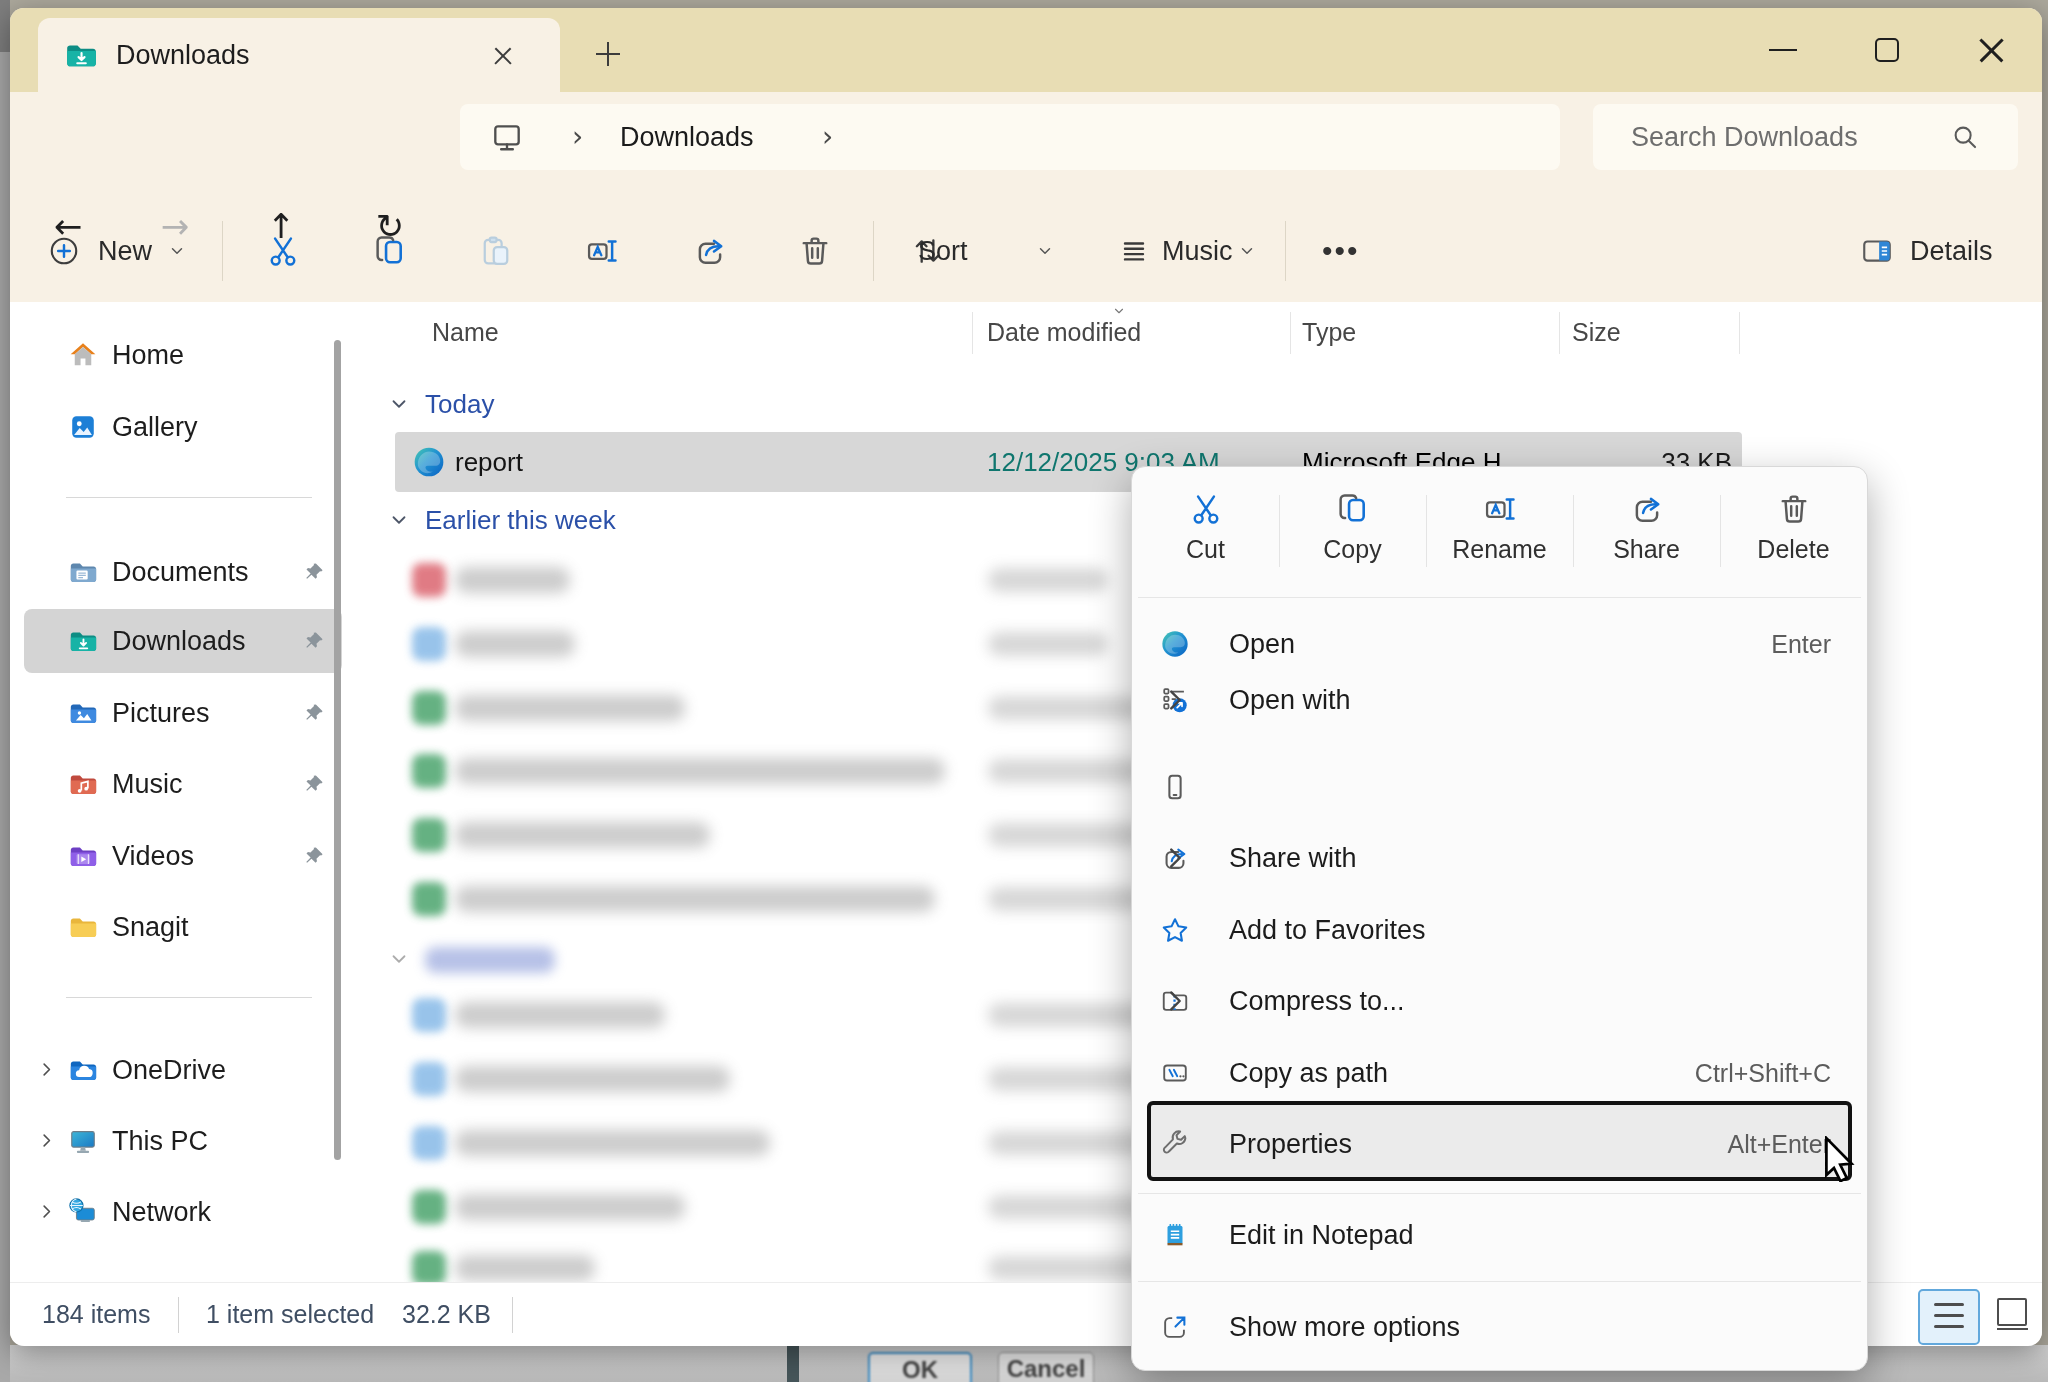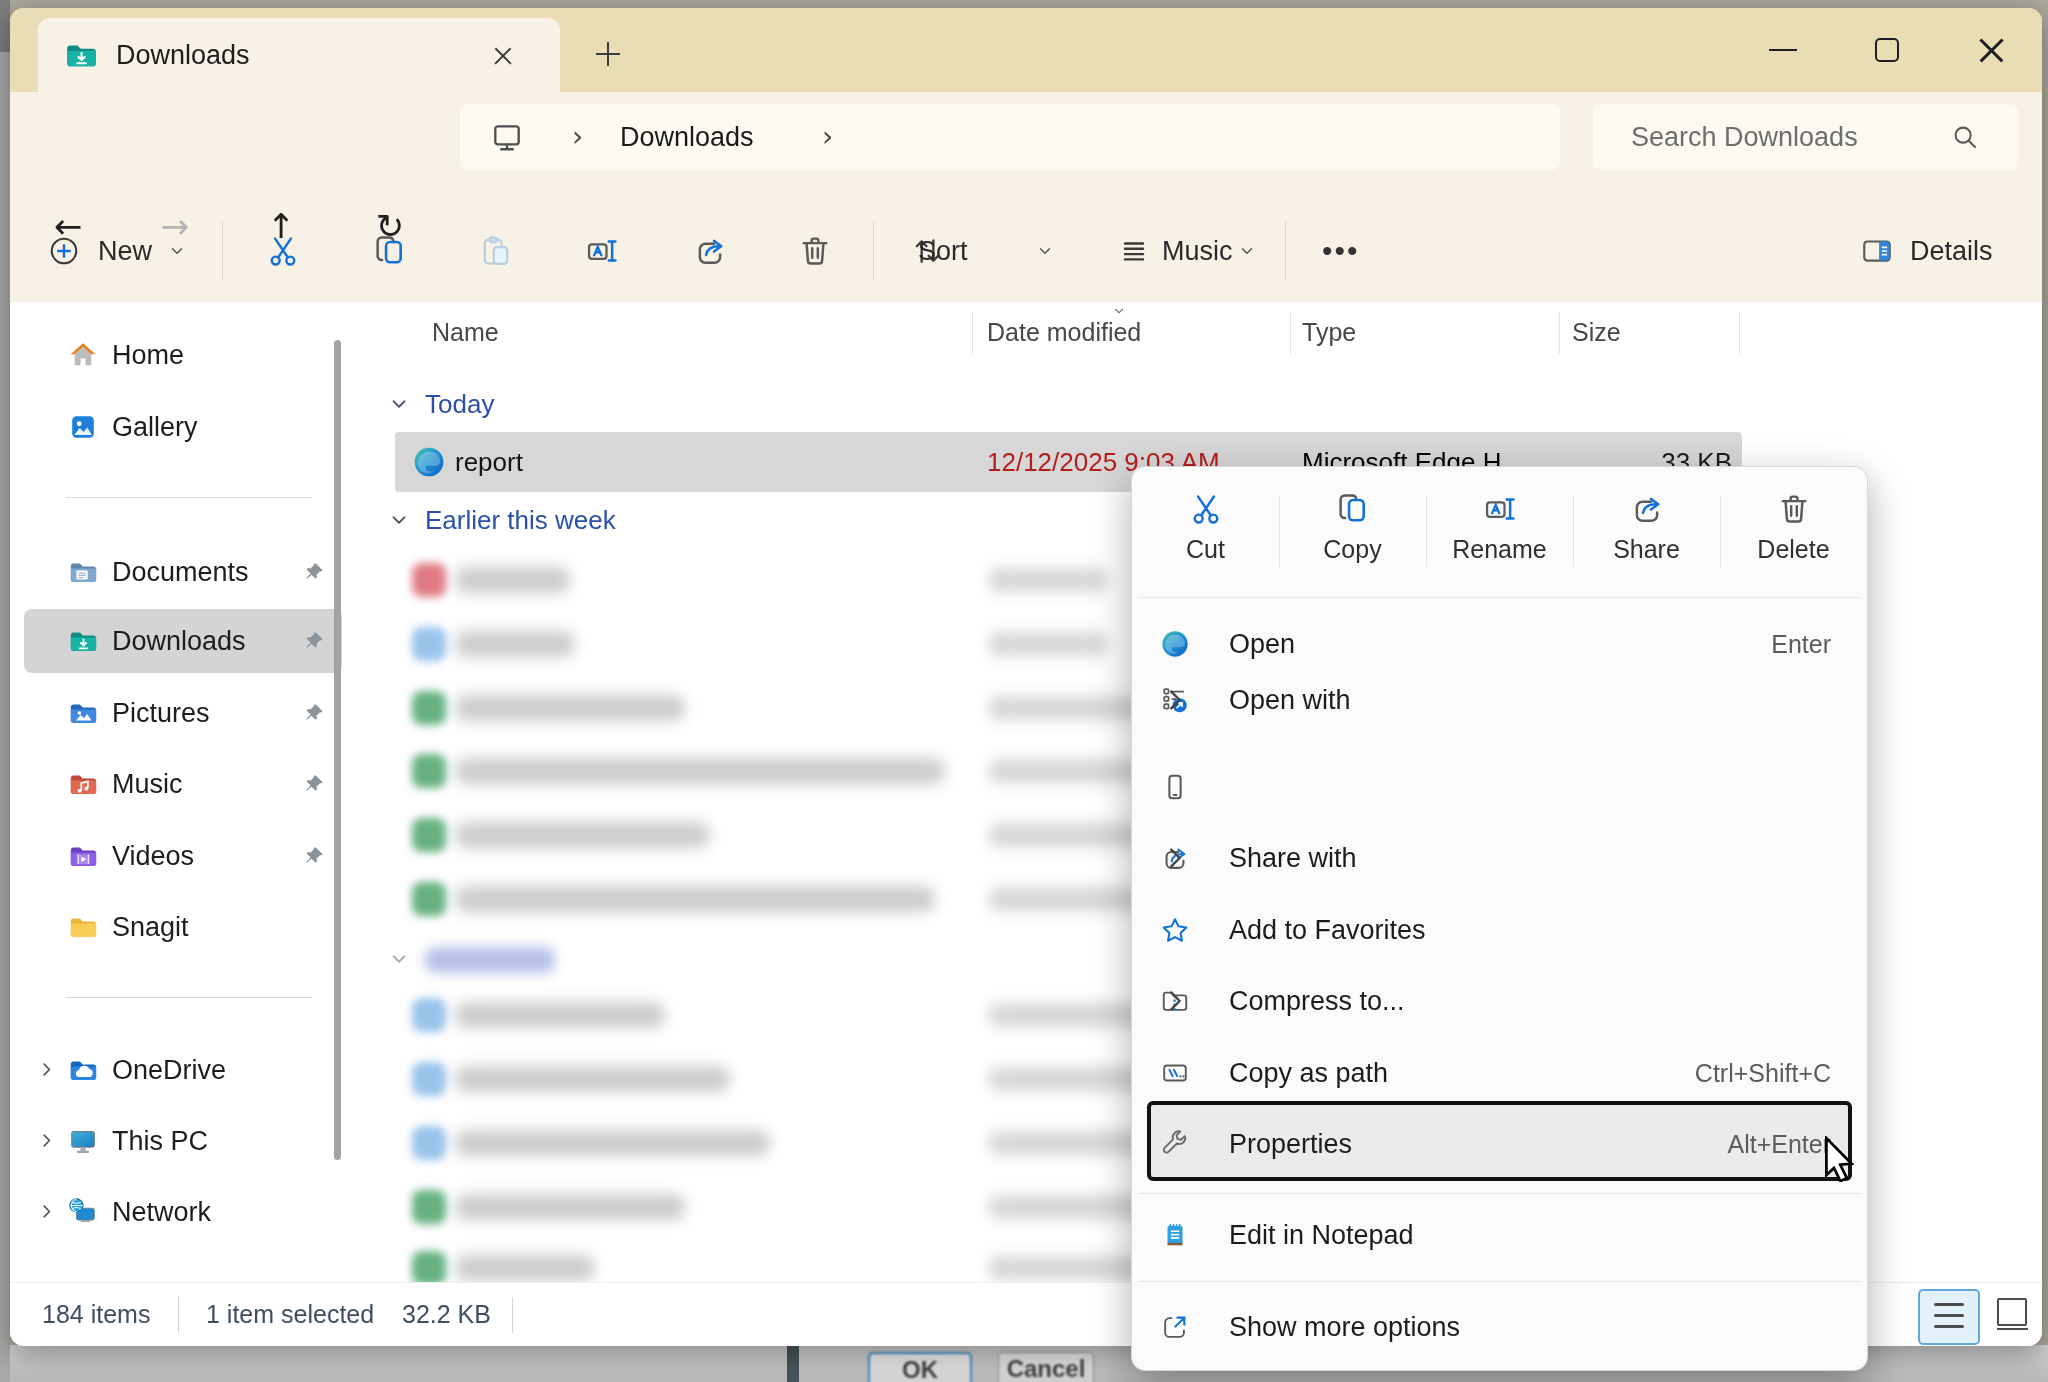--- a/index.html
+++ b/index.html
@@ -69,21 +69,21 @@
   #filearea{position:absolute;left:352px;top:294px;width:1680px;height:980px;overflow:hidden}
   .col-header{position:absolute;top:0;height:60px;line-height:60px;font-size:25px;color:#474747}
   .col-div{position:absolute;top:10px;width:1px;height:42px;background:#e5e5e5}
   #sort-chev{position:absolute;left:748px;top:2px;width:18px;height:14px;color:#777}
   .grp-chev{position:absolute;left:26px;width:22px;height:22px;color:#4d5668}
   .grp-label{position:absolute;left:63px;font-size:26px;color:#2b50a8;white-space:nowrap}
   .grp-label-redacted{position:absolute;left:63px;width:130px;height:26px;border-radius:10px;
     background:#7c8fd4;opacity:.55;filter:blur(6px)}
   #report-row{position:absolute;left:33px;top:130px;width:1335px;height:60px;background:#d7d7d7;border-radius:4px}
   #report-row .fname{position:absolute;left:60px;line-height:60px;font-size:26px;color:#141414}
-  #report-row .fdate{position:absolute;left:592px;line-height:60px;font-size:26px;color:#b91c1c;white-space:nowrap}
+  #report-row .fdate{position:absolute;left:592px;line-height:60px;font-size:26px;color:#0f766e;white-space:nowrap}
   #report-row .ftype{position:absolute;left:907px;line-height:60px;font-size:26px;color:#000000;white-space:nowrap}
   #report-row .fsize{position:absolute;right:10px;line-height:60px;font-size:26px;color:#1b1b1b}
   .rrow{position:absolute;left:33px;width:1335px;height:56px}
   .rblob{position:absolute;left:17px;top:11px;width:34px;height:34px;border-radius:9px;filter:blur(4px);opacity:.8}
   .rname{position:absolute;left:60px;top:15px;height:26px;border-radius:12px;background:#8f8f8f;opacity:.45;filter:blur(7px)}
   .rdate{position:absolute;left:593px;top:16px;height:24px;border-radius:12px;background:#a0a0a0;opacity:.42;filter:blur(7px)}
 
   
   #statusbar{position:absolute;left:0;top:1274px;width:100%;height:63px;background:#fff;
     border-top:1px solid #ededed;border-radius:0 0 14px 14px}

